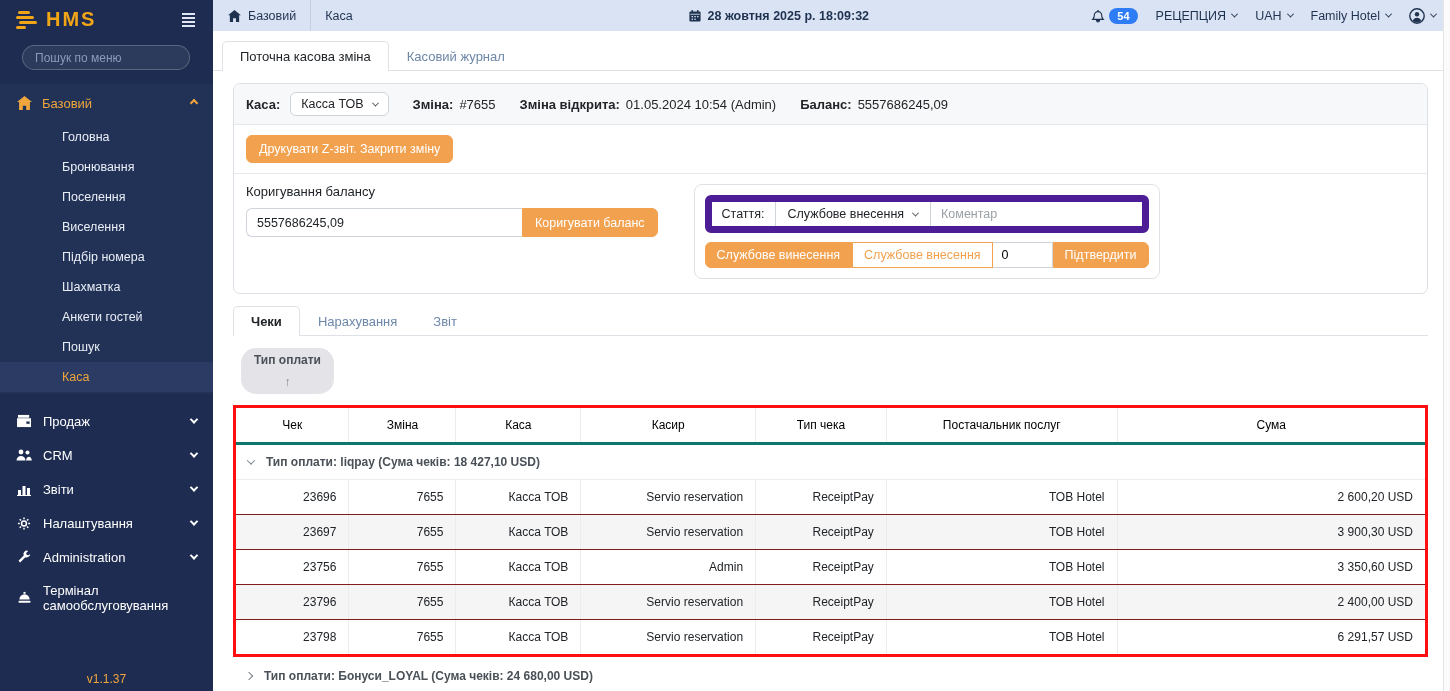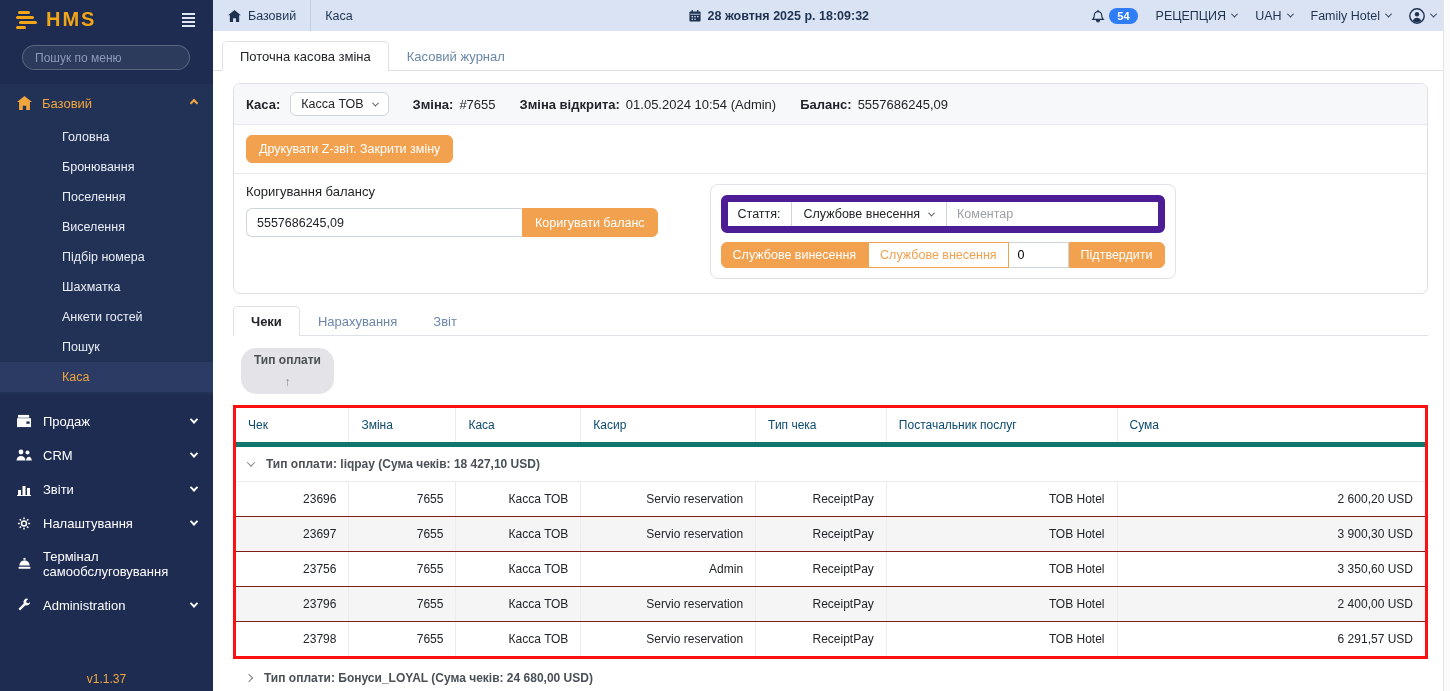--- a/index.html
+++ b/index.html
@@ -59,21 +59,21 @@
   .content { padding:12px 22px 0 20px; flex:1; overflow:hidden; }
 
   .panel { border:1px solid #dce0e6; border-radius:7px; overflow:hidden; }
   .panel-row1 { background:#f7f8fa; border-bottom:1px solid #e6e9ee; display:flex; align-items:center; gap:10px; padding:8px 12px; font-size:13px; }
   .panel-row1 b { font-weight:bold; }
   .sel { display:inline-flex; align-items:center; gap:9px; background:#fff; border:1px solid #ced4da; border-radius:6px; padding:4px 10px; font-size:12.5px; cursor:pointer; }
   .sel .chev { width:5px; height:5px; border-width:1.5px; color:#495057; }
   .pair { display:flex; gap:6px; margin-left:14px; }
   .panel-row2 { border-bottom:1px solid #e6e9ee; padding:10px 12px; }
   .btn { display:inline-flex; align-items:center; justify-content:center; background:#f2a14f; color:#fff; border:1px solid #f2a14f; border-radius:6px; font-size:12.5px; padding:6px 12px; cursor:pointer; font-family:"Liberation Sans", sans-serif; }
-  .panel-row3 { display:flex; align-items:flex-start; padding:10px 12px 14px 12px; gap:52px; }
+  .panel-row3 { display:flex; align-items:flex-start; padding:10px 12px 14px 12px; gap:36px; }
   .corr-label { font-size:13px; color:#212529; margin-bottom:9px; }
   .igroup { display:flex; }
   .igroup input { width:276px; height:29px; border:1px solid #ced4da; border-right:none; border-radius:6px 0 0 6px; padding:0 10px; font-size:12.5px; outline:none; font-family:"Liberation Sans", sans-serif; color:#212529; }
   .igroup .btn { border-radius:0 6px 6px 0; }
   .op-box { border:1px solid #dee2e6; border-radius:8px; padding:10px; }
   .op-row1 { display:flex; border:7px solid #4c1d95; border-radius:6px; overflow:hidden; margin-bottom:9px; }
   .op-row1 .lab { padding:5px 10px; font-size:12.5px; display:flex; align-items:center; }
   .op-row1 .selpart { display:flex; align-items:center; gap:9px; padding:5px 12px; border-left:1px solid #ced4da; border-right:1px solid #ced4da; font-size:12.5px; cursor:pointer; }
   .op-row1 .selpart .chev { width:5px; height:5px; border-width:1.5px; color:#495057; }
   .op-row1 input { border:none; outline:none; padding:5px 10px; font-size:12.5px; width:138px; font-family:"Liberation Sans", sans-serif; }
@@ -84,21 +84,21 @@
   .op-row2 input { width:60px; border:1px solid #ced4da; border-left:none; padding:0 9px; font-size:12.5px; outline:none; font-family:"Liberation Sans", sans-serif; }
   .op-row2 .confirm { border-radius:0 6px 6px 0; padding:5px 11px; }
 
   .subtabrow { margin-top:12px; border-bottom:1px solid #dee2e6; display:flex; }
   .subtabrow .tab.active { font-weight:bold; }
   .pill { display:inline-flex; align-items:center; gap:8px; background:#e4e4e8; border-radius:15px; padding:5px 13px; font-size:12px; font-weight:bold; color:#495057; margin:12px 0 0 8px; cursor:pointer;flex-direction:column; }
   .pill .arrow { color:#80868c; font-weight:normal; }
 
   .red-box { border:3px solid #ff0f0f; margin-top:11px; }
   table.grid { width:100%; border-collapse:collapse; font-size:12px; }
-  table.grid th { font-weight:normal; color:#0c4a6e; text-align:left; padding:10px 12px; border-bottom:5px solid #0f766e; }
+  table.grid th { font-weight:normal; color:#000000; text-align:center; padding:10px 12px; border-bottom:3px solid #0f766e; }
   table.grid th + th, table.grid td.c + td.c { border-left:1px solid #ececec; }
   table.grid td.c { text-align:right; padding:10px 12px; color:#212529; border-bottom:1px solid #7f1d1d; }
   tr.stripe td { background:#f5f5f6; }
   td.grouprow { padding:10px 12px; border-bottom:1px solid #ececec; }
   .group-line { display:flex; align-items:center; gap:12px; font-size:12px; font-weight:bold; color:#495057; cursor:pointer; }
   .group-line .chev { color:#7a8087; border-width:1.5px; }
   .collapsed-group { display:flex; align-items:center; gap:12px; padding:12px 12px; font-size:12px; font-weight:bold; color:#495057; border-bottom:1px solid #e9e9eb; cursor:pointer; margin:0 1px; }
   .collapsed-group:first-of-type { margin-top:5px; border-top:none; }
   .collapsed-group .chev { color:#7a8087; border-width:1.5px; }
 
@@ -196,36 +196,36 @@
               <circle cx="8" cy="8" r="2.6"></circle>
               <path d="M8 1.5v2M8 12.5v2M1.5 8h2M12.5 8h2M3.4 3.4l1.4 1.4M11.2 11.2l1.4 1.4M12.6 3.4l-1.4 1.4M4.8 11.2l-1.4 1.4"></path>
             </g>
           </svg>
       </span>
       <span class="grow">Налаштування</span>
       <span class="chev down"></span>
     </div>
     <div class="nav-group">
       <span class="ic">
+        <svg width="14" height="14" viewBox="0 0 16 16">
+            <path d="M15 4.5A4 4 0 0 1 9.6 8.3L3.6 14.3 1.7 12.4l6-6A4 4 0 0 1 12.8 1l-2.3 2.3.5 2.2 2.2.5z" fill="#fff"></path>
+          </svg>
+      </span>
+      <span class="grow">Administration</span>
+      <span class="chev down"></span>
+    </div>
+    <div class="nav-group">
+      <span class="ic">
         <svg width="15" height="14" viewBox="0 0 16 15">
             <path d="M8 3.5a5.5 5.5 0 0 1 5.5 5.5h-11A5.5 5.5 0 0 1 8 3.5z" fill="#fff"></path>
             <rect x="6.9" y="1" width="2.2" height="2" fill="#fff"></rect>
             <rect x="1.5" y="10.5" width="13" height="2" rx="1" fill="#fff"></rect>
           </svg>
       </span>
       <span class="grow">Термінал самообслуговування</span>
-    </div>
-    <div class="nav-group">
-      <span class="ic">
-        <svg width="14" height="14" viewBox="0 0 16 16">
-            <path d="M15 4.5A4 4 0 0 1 9.6 8.3L3.6 14.3 1.7 12.4l6-6A4 4 0 0 1 12.8 1l-2.3 2.3.5 2.2 2.2.5z" fill="#fff"></path>
-          </svg>
-      </span>
-      <span class="grow">Administration</span>
-      <span class="chev down"></span>
     </div>
 
     <div class="version">v1.1.37</div>
   </div>
 
   <div class="main">
 
     <div class="topbar">
       <div class="crumb">
         <span class="seg">

